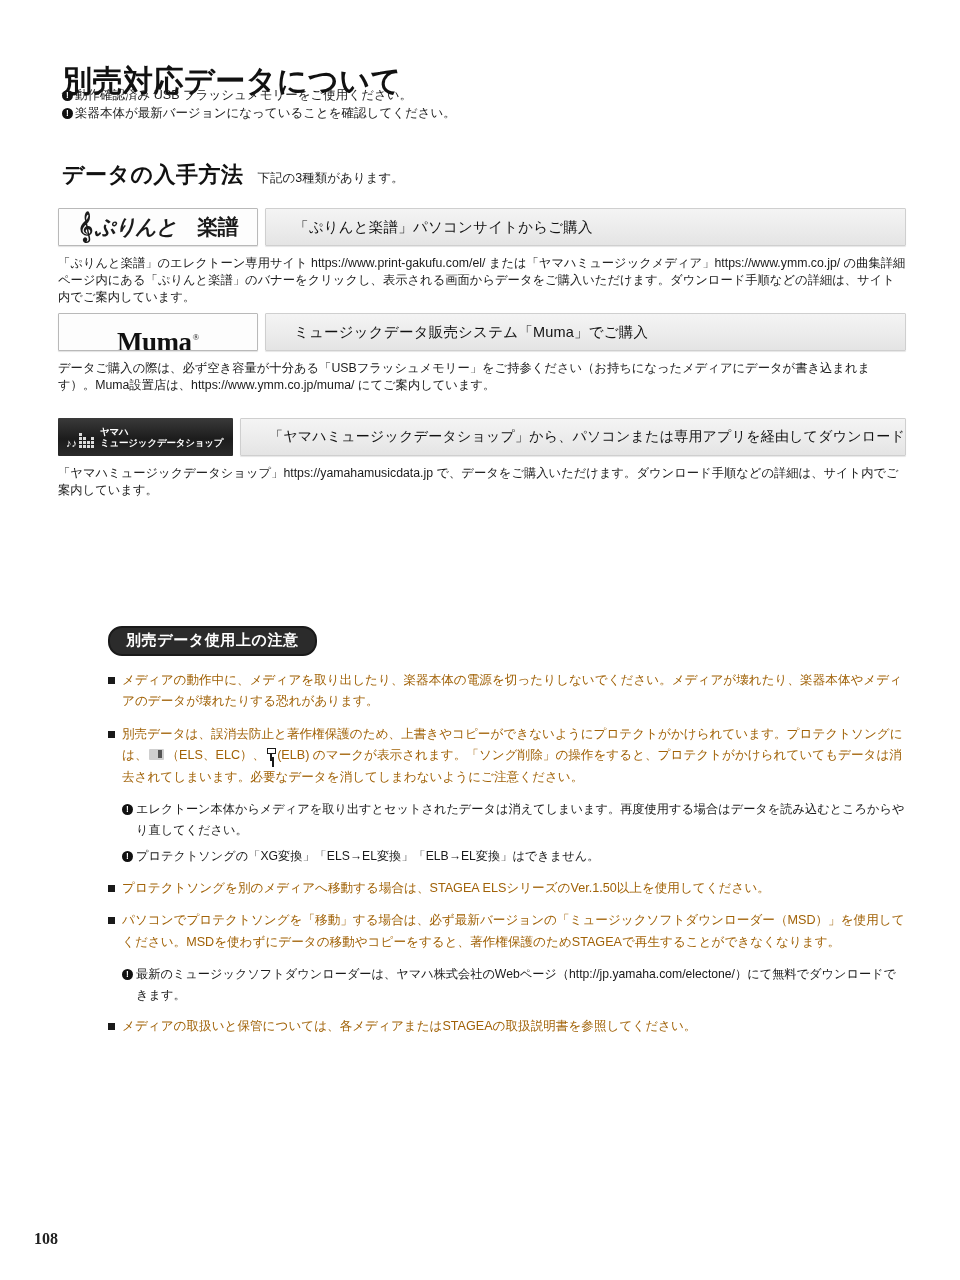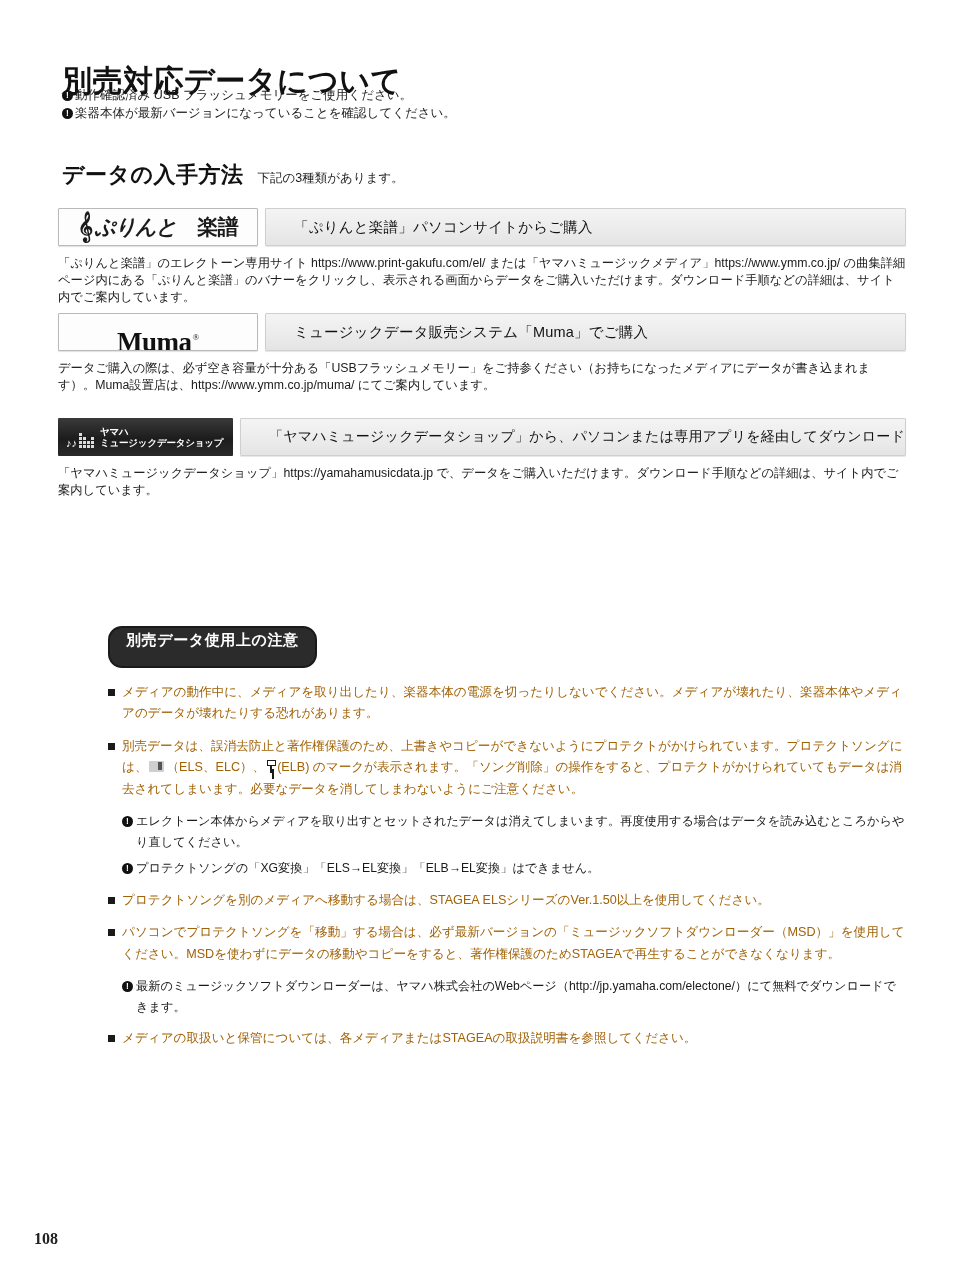--- a/index.html
+++ b/index.html
@@ -220,21 +220,21 @@
     top: 626px;
     width: 800px;
   }
   .notes-badge {
     display: inline-block;
     background: #2b2b2b;
     color: #ffffff;
     font-size: 15px;
     font-weight: bold;
     letter-spacing: 0.6px;
-    padding: 4px 16px 17px;
+    padding: 4px 16px 5px;
     border-radius: 14px;
     border: 2px solid #1a1a1a;
     line-height: 1.1;
   }
   .notes-list {
     margin-top: 14px;
   }
   .note-item {
     display: flex;
     align-items: flex-start;

